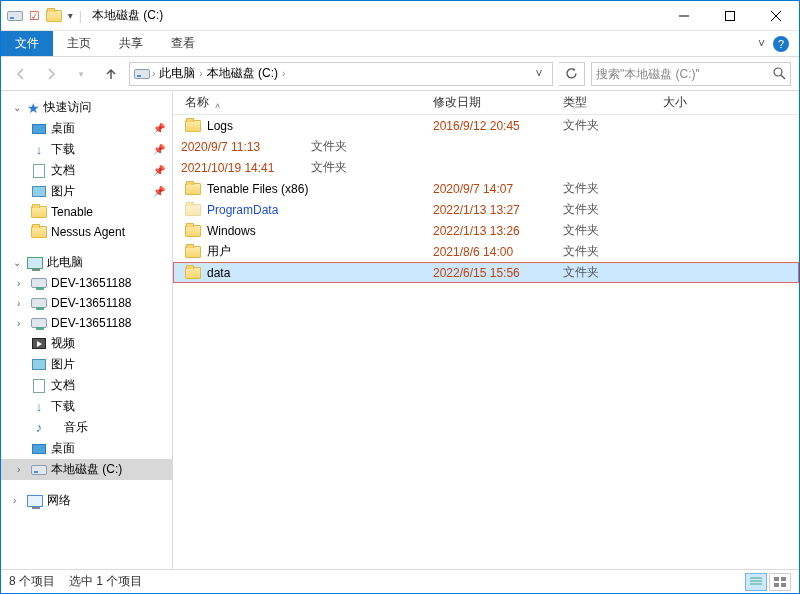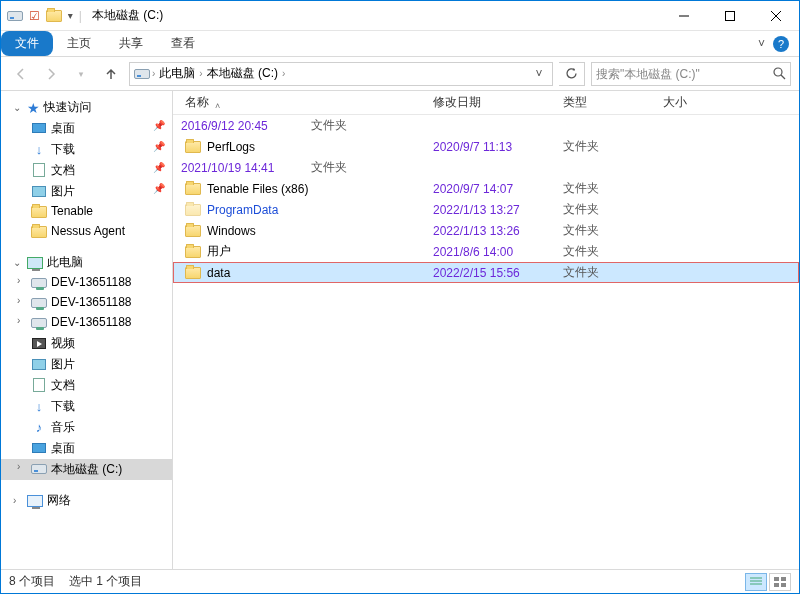--- a/index.html
+++ b/index.html
@@ -7,21 +7,21 @@
 
 
 .titlebar { height: 30px; display: flex; align-items: center; background: #fff; border-bottom: 1px solid #e5e5e5; }
 .titlebar .qat { display: flex; align-items: center; gap: 6px; padding: 0 6px; }
 .titlebar .title { padding-left: 4px; color: #000; }
 .titlebar .spacer { flex: 1; }
 .winbtn { width: 46px; height: 30px; display: flex; align-items: center; justify-content: center; color: #000; }
 
 
 .ribbon { height: 26px; display: flex; align-items: stretch; background: #fff; border-bottom: 1px solid #dadada; }
-.ribbon .tab { padding: 0 14px; display: flex; align-items: center; color: #333; border-radius: 8px; }
+.ribbon .tab { padding: 0 14px; display: flex; align-items: center; color: #333; }
 .ribbon .tab.file { background: #1979ca; color: #fff; }
 .ribbon .help { margin-left: auto; display: flex; align-items: center; gap: 8px; padding-right: 10px; color: #0066cc; }
 
 
 .addrbar { height: 34px; display: flex; align-items: center; gap: 6px; padding: 4px 8px; background: #fff; border-bottom: 1px solid #dadada; }
 .navbtn { width: 24px; height: 24px; display: flex; align-items: center; justify-content: center; color: #555; border-radius: 2px; }
 .navbtn.disabled { color: #bbb; }
 .breadcrumb { flex: 1; height: 24px; border: 1px solid #cfcfcf; display: flex; align-items: center; padding: 0 4px; gap: 2px; background: #fff; }
 .bc-item { display: flex; align-items: center; gap: 2px; padding: 0 2px; }
 .bc-sep { color: #888; font-size: 10px; }
@@ -29,37 +29,37 @@
 .refreshbtn { width: 26px; height: 24px; border: 1px solid #cfcfcf; border-left: none; display: flex; align-items: center; justify-content: center; color: #555; }
 .searchbox { width: 200px; height: 24px; border: 1px solid #cfcfcf; display: flex; align-items: center; padding: 0 4px; color: #888; }
 .searchbox input { border: none; outline: none; flex: 1; font-size: 12px; color: #333; }
 .searchbox input::placeholder { color: #888; }
 
 
 .main { flex: 1; display: flex; min-height: 0; }
 .nav { width: 172px; border-right: 1px solid #dadada; overflow-y: auto; padding: 6px 0; }
 .nav-group { margin-bottom: 10px; }
 .nav-head { display: flex; align-items: center; gap: 4px; padding: 2px 6px 2px 12px; }
-.nav-item { display: flex; align-items: flex-start; gap: 4px; padding: 2px 6px 2px 30px; position: relative; }
+.nav-item { display: flex; align-items: center; gap: 4px; padding: 2px 6px 2px 30px; position: relative; }
 .nav-item.selected { background: #d8d8d8; }
 .nav-item .pin { position: absolute; right: 6px; color: #888; font-size: 10px; }
 .tree-exp { width: 10px; color: #666; font-size: 10px; display: inline-block; }
 
 
 .content { flex: 1; display: flex; flex-direction: column; min-width: 0; }
 .cols { height: 24px; display: flex; align-items: center; border-bottom: 1px solid #e8e8e8; color: #333; padding-left: 8px; }
 .col-name { width: 252px; padding-left: 4px; display: flex; align-items: flex-end; gap: 6px; }
 .col-date { width: 130px; }
 .col-type { width: 100px; }
 .col-size { flex: 1; }
 .sort-ind { color: #777; font-size: 9px; }
 .files { flex: 1; overflow: auto; }
 .row { height: 21px; display: flex; align-items: center; padding-left: 8px; }
 .row .c-name { width: 252px; display: flex; align-items: center; gap: 6px; padding-left: 4px; }
-.row .c-date { width: 130px; color: #6d28d9; }
+.row .c-date { width: 130px; color: #c2410c; }
 .row .c-type { width: 100px; color: #555; }
 .row .c-size { flex: 1; color: #555; }
 .row.selected { background: #cce8ff; position: relative; }
 .row.selected::after { content: ""; position: absolute; inset: 0; border: 1px solid #e06666; pointer-events: none; }
 
 
 .ico { width: 16px; height: 16px; display: inline-flex; align-items: center; justify-content: center; flex-shrink: 0; }
 .folder-ico { width: 16px; height: 12px; background: linear-gradient(#ffe9a6,#f7d66f); border: 1px solid #e0b84e; border-radius: 1px; position: relative; }
 .folder-ico::before { content: ""; position: absolute; top: -3px; left: 0; width: 6px; height: 3px; background: #f7d66f; border: 1px solid #e0b84e; border-bottom: none; border-radius: 1px 1px 0 0; }
 .folder-hidden { opacity: 0.55; }
@@ -287,21 +287,21 @@
             <span class="ico">
               <span class="dl-ico">↓</span>
             </span>
             <span style="white-space: nowrap; overflow: hidden; text-overflow: ellipsis;">下载</span>
           </div>
           <div class="nav-item">
             <span class="tree-exp" style="margin-left: -14px;"></span>
             <span class="ico">
               <span class="mus-ico">♪</span>
             </span>
-            <span style="white-space: nowrap; overflow: hidden; text-overflow: ellipsis;">音乐</span>
+            <span style="white-space: nowrap; overflow: hidden; text-overflow: ellipsis; margin-left: 13px;">音乐</span>
           </div>
           <div class="nav-item">
             <span class="tree-exp" style="margin-left: -14px;"></span>
             <span class="ico">
               <span class="desk-ico"></span>
             </span>
             <span style="white-space: nowrap; overflow: hidden; text-overflow: ellipsis;">桌面</span>
           </div>
           <div class="nav-item selected">
             <span class="tree-exp" style="margin-left: -14px;">›</span>
@@ -329,31 +329,31 @@
       <div class="col-name">
         <span>名称</span>
         <span class="sort-ind">˄</span>
       </div>
       <div class="col-date">修改日期</div>
       <div class="col-type">类型</div>
       <div class="col-size">大小</div>
     </div>
     <div class="files" id="file-rows">
         <div class="row">
+          <div class="c-name">
+            <span class="ico">
+              <span class="folder-ico"></span>
+            </span>
+            <span>Logs</span>
+          </div>
           <div class="c-date">2016/9/12 20:45</div>
           <div class="c-type">文件夹</div>
           <div class="c-size"></div>
         </div>
         <div class="row">
-          <div class="c-name">
-            <span class="ico">
-              <span class="folder-ico"></span>
-            </span>
-            <span>PerfLogs</span>
-          </div>
           <div class="c-date">2020/9/7 11:13</div>
           <div class="c-type">文件夹</div>
           <div class="c-size"></div>
         </div>
         <div class="row">
           <div class="c-date">2021/10/19 14:41</div>
           <div class="c-type">文件夹</div>
           <div class="c-size"></div>
         </div>
         <div class="row">
@@ -400,21 +400,21 @@
           <div class="c-type">文件夹</div>
           <div class="c-size"></div>
         </div>
         <div class="row selected">
           <div class="c-name">
             <span class="ico">
               <span class="folder-ico"></span>
             </span>
             <span>data</span>
           </div>
-          <div class="c-date">2022/2/15 15:56</div>
+          <div class="c-date">2022/6/15 15:56</div>
           <div class="c-type">文件夹</div>
           <div class="c-size"></div>
         </div>
       </div>
   </div>
 </div>
 
 <div class="status">
   <span>8 个项目</span>
   <span>选中 1 个项目</span>

